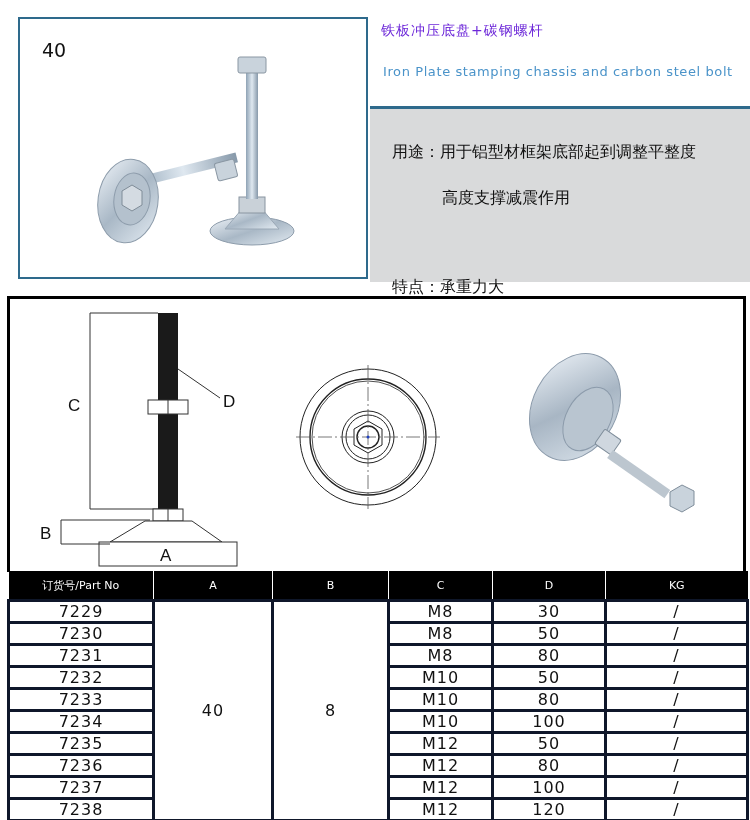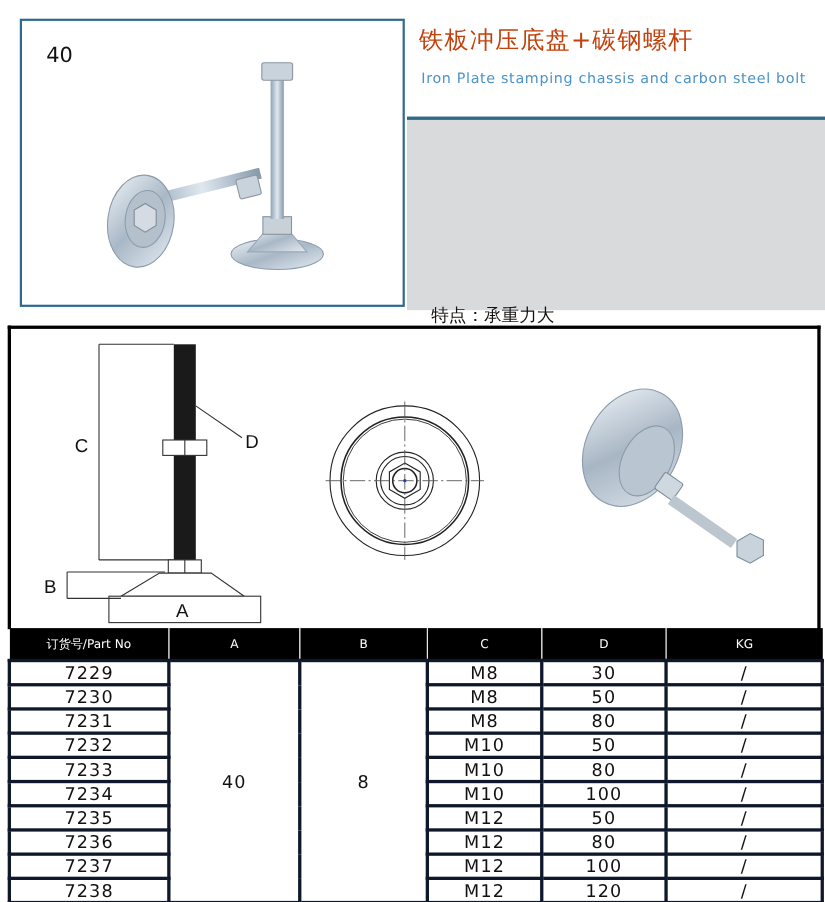--- a/index.html
+++ b/index.html
@@ -3,21 +3,21 @@
 <meta charset="utf-8">
 <style>
   html, body { margin: 0; padding: 0; background: #ffffff; }
   body { width: 750px; height: 820px; position: relative; overflow: hidden;
          font-family: "DejaVu Sans", "Liberation Sans", sans-serif; color: #111; }
 
   .photo-frame { position: absolute; left: 18px; top: 17px; width: 350px; height: 262px;
                  border: 2px solid #2e6a8c; box-sizing: border-box; background: #fff; }
   .photo-label { position: absolute; left: 22px; top: 20px; font-size: 19px; color: #111; }
 
-  .title-zh { position: absolute; left: 381px; top: 22px; font-size: 22px; color: #c2410c; letter-spacing: 1px; }
+  .title-zh { position: absolute; left: 381px; top: 22px; font-size: 14px; color: #6d28d9; letter-spacing: 1px; }
   .title-en { position: absolute; left: 383px; top: 64px; font-size: 13px; 
               color: #4a93c9; letter-spacing: 0.6px; white-space: nowrap; }
   .info-panel { position: absolute; left: 370px; top: 106px; width: 380px; height: 176px;
                 background: #d9dadb; border-top: 3px solid #2e6a8c; box-sizing: border-box; }
   .info-line { position: absolute; font-size: 16px; color: #111; white-space: nowrap; }
 
   .diagram-box { position: absolute; left: 7px; top: 296px; width: 739px; height: 276px;
                  border: 3px solid #000; border-bottom: none; box-sizing: border-box; background: #fff; }
 
   .spec-table { position: absolute; left: 7px; top: 571px; width: 739px; border-collapse: collapse;
@@ -59,20 +59,22 @@
     <ellipse cx="108" cy="182" rx="30" ry="42" fill="url(#metal)" stroke="#8d9cab" transform="rotate(8 108 182)"></ellipse>
     <ellipse cx="112" cy="180" rx="18" ry="26" fill="#b4c1cd" stroke="#8d9cab" transform="rotate(8 112 180)"></ellipse>
     <polygon points="112,166 122,172 122,186 112,192 102,186 102,172" fill="#d4dbe2" stroke="#7f8c98"></polygon>
   </svg>
 </div>
 
 <div class="title-zh">铁板冲压底盘+碳钢螺杆</div>
 <div class="title-en">Iron Plate stamping chassis and carbon steel bolt</div>
 
 <div class="info-panel">
+  <div class="info-line" style="left:22px;top:33px;">用途：用于铝型材框架底部起到调整平整度</div>
+  <div class="info-line" style="left:72px;top:79px;">高度支撑减震作用</div>
   <div class="info-line" style="left:22px;top:124px;margin-top:44px;">特点：承重力大</div>
 </div>
 
 <div class="diagram-box">
 
   <svg width="250" height="270" viewBox="0 0 250 270" style="position:absolute;left:0;top:0;">
 
     <line x1="80" y1="14" x2="148" y2="14" stroke="#333" stroke-width="1"></line>
     <line x1="80" y1="14" x2="80" y2="210" stroke="#333" stroke-width="1"></line>
     <line x1="80" y1="210" x2="148" y2="210" stroke="#333" stroke-width="1"></line>

